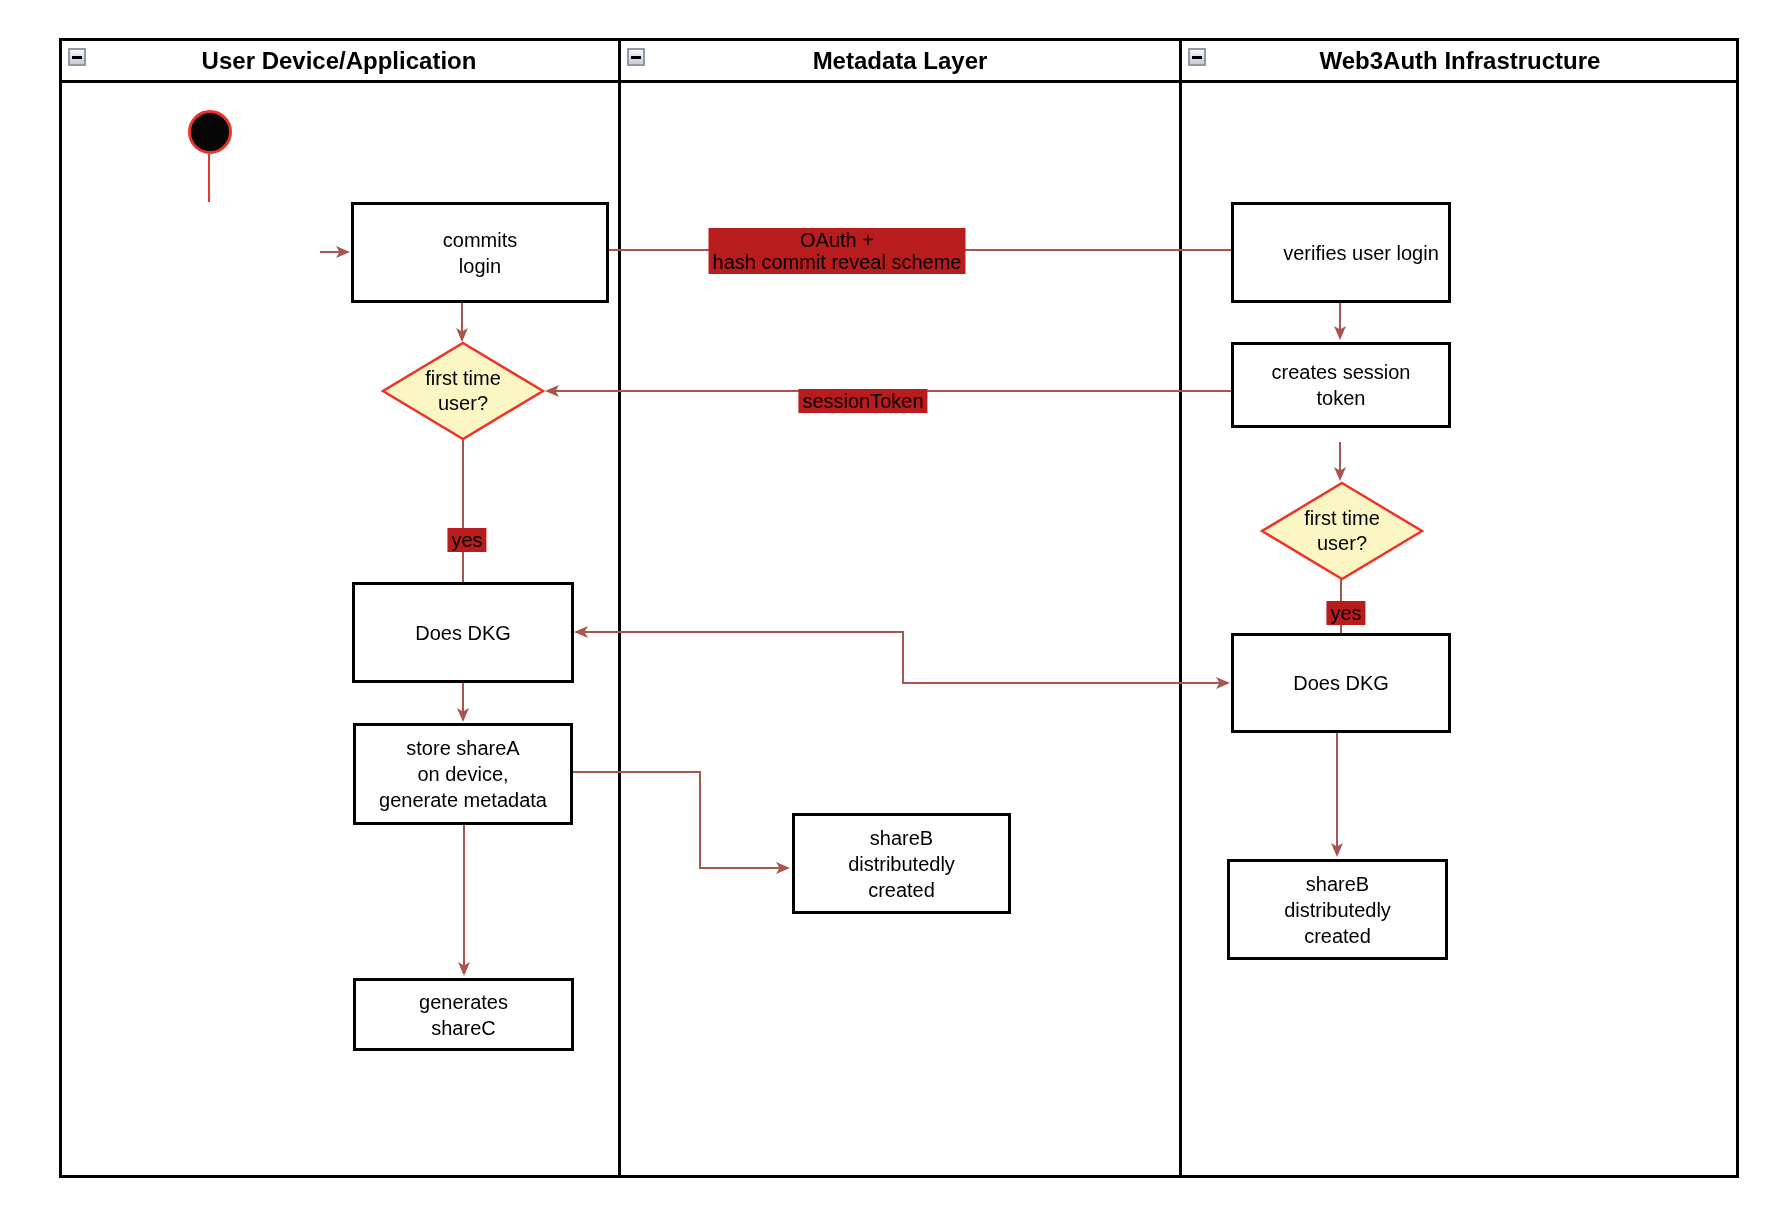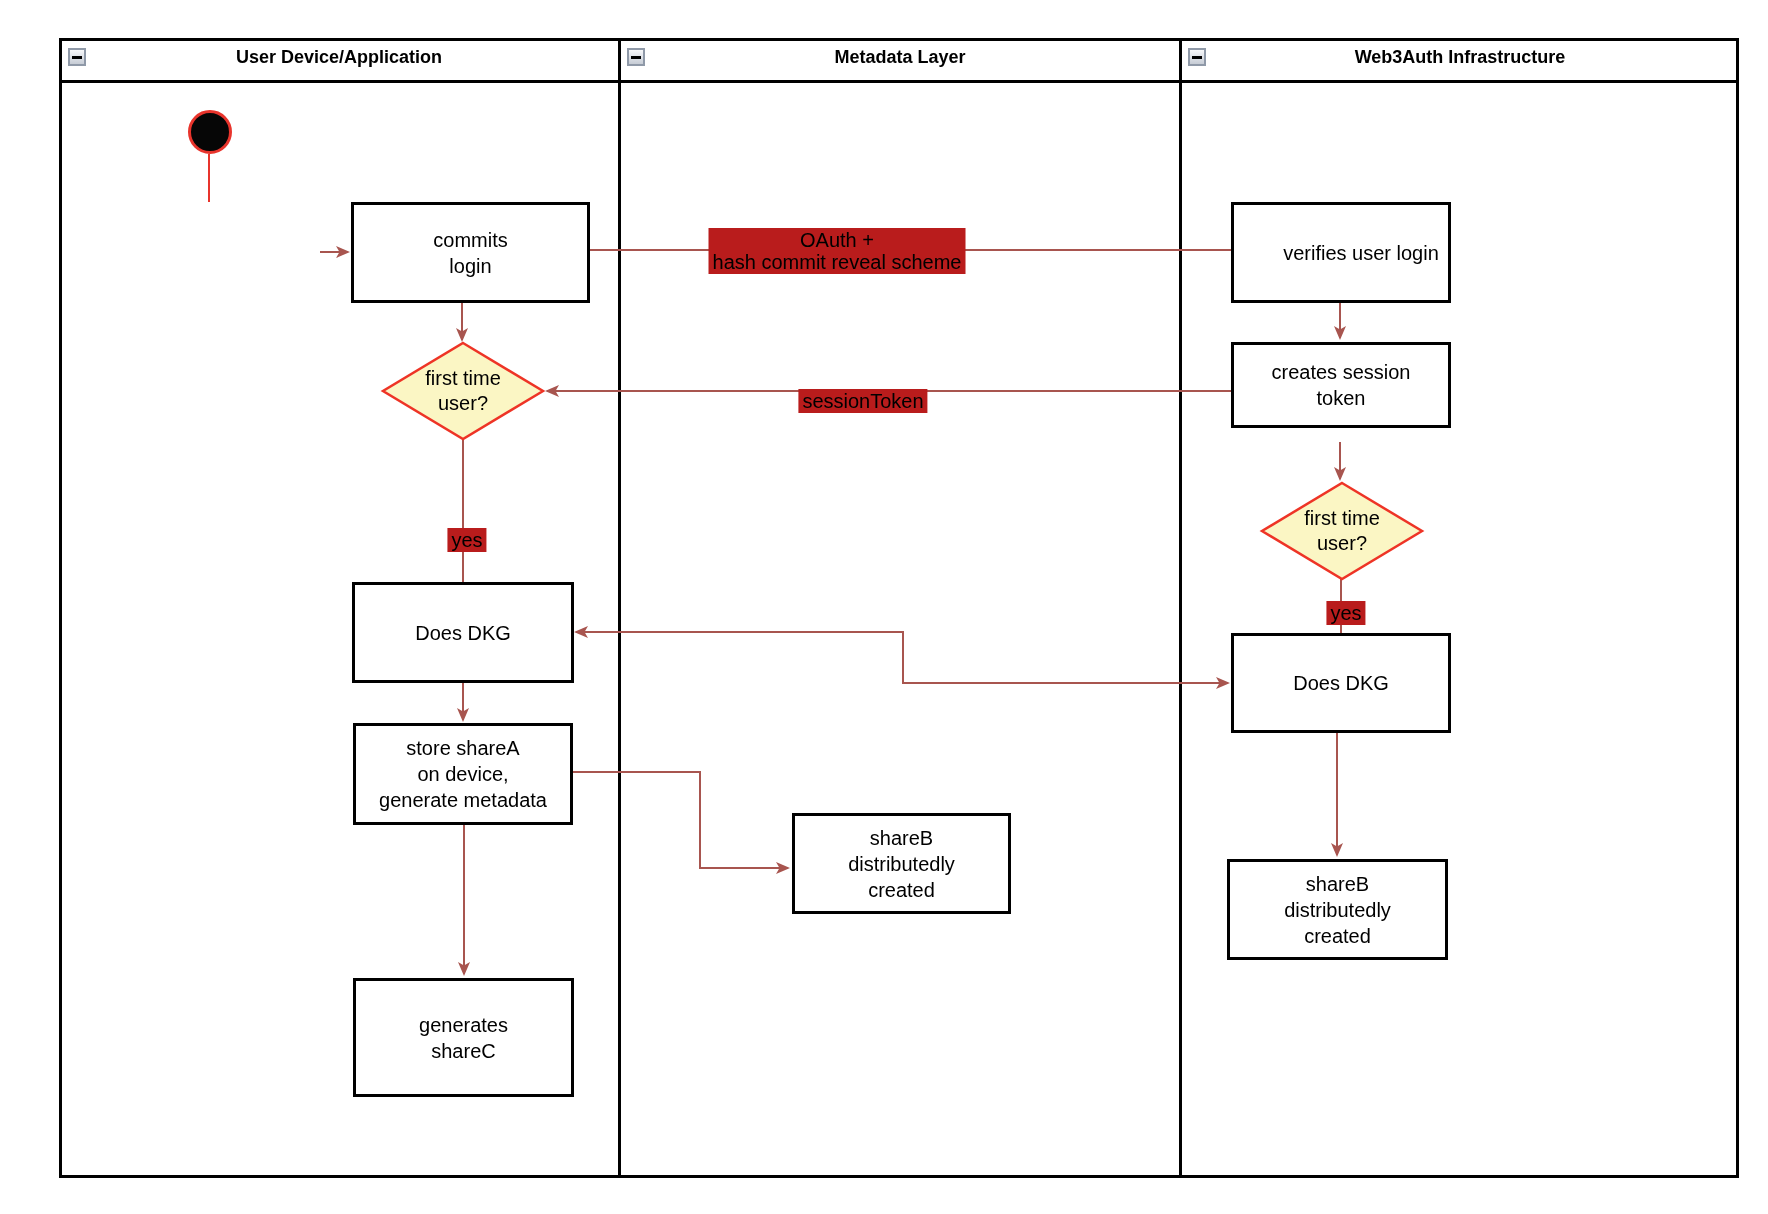--- a/index.html
+++ b/index.html
@@ -9,44 +9,44 @@
     overflow:hidden;
   }
   
   .pool{position:absolute;left:59px;top:38px;width:1680px;height:1140px;
     border:3px solid #000;box-sizing:border-box;background:transparent;}
   .header-underline{position:absolute;left:59px;top:80px;width:1680px;height:3px;background:#000;}
   .lane-divider{position:absolute;top:38px;width:3px;height:1140px;background:#000;}
   #divider-1{left:618px;}
   #divider-2{left:1179px;}
   .lane-title{position:absolute;top:47px;transform:translateX(-50%);
-    font-size:18px;font-weight:bold;white-space:nowrap;}
+    font-size:24px;font-weight:bold;white-space:nowrap;}
   #lane-title-1{left:339px;}
   #lane-title-2{left:900px;text-align:center;}
   #lane-title-3{left:1460px;}
   .collapse-btn{position:absolute;width:18px;height:18px;box-sizing:border-box;
     border:2px solid #8f99a8;background:linear-gradient(#f7f8fa,#c6ccd5);
     display:flex;align-items:center;justify-content:center;}
   .collapse-btn .bar{width:10px;height:3px;background:#000;}
   #collapse-1{left:68px;top:48px;}
   #collapse-2{left:627px;top:48px;}
   #collapse-3{left:1188px;top:48px;}
 
   
   #edges{position:absolute;left:0;top:0;z-index:1;}
 
   
   .node{position:absolute;background:#fff;border:3px solid #000;box-sizing:border-box;
     display:flex;align-items:center;justify-content:center;text-align:center;
     font-size:20px;line-height:26px;white-space:pre-line;z-index:2;}
   #n-utl{left:100px;top:202px;width:221px;height:101px;}
-  #n-cl{left:351px;top:202px;width:239px;height:101px;}
+  #n-cl{left:351px;top:202px;width:258px;height:101px;}
   #n-dkg1{left:352px;top:582px;width:222px;height:101px;}
   #n-store{left:353px;top:723px;width:220px;height:102px;}
-  #n-gen{left:353px;top:978px;width:221px;height:119px;}
+  #n-gen{left:353px;top:978px;width:221px;height:73px;}
   #n-shareb2{left:792px;top:813px;width:219px;height:101px;}
   #n-vul{left:1231px;top:202px;width:220px;height:101px;padding-left:40px;}
   #n-cst{left:1231px;top:342px;width:220px;height:86px;}
   #n-dkg2{left:1231px;top:633px;width:220px;height:100px;}
   #n-shareb3{left:1227px;top:859px;width:221px;height:101px;}
 
   
   .diamond-text{position:absolute;display:flex;align-items:center;justify-content:center;
     text-align:center;font-size:20px;line-height:25px;white-space:pre-line;z-index:2;}
   #t-d1{left:383px;top:355px;width:160px;height:72px;}

